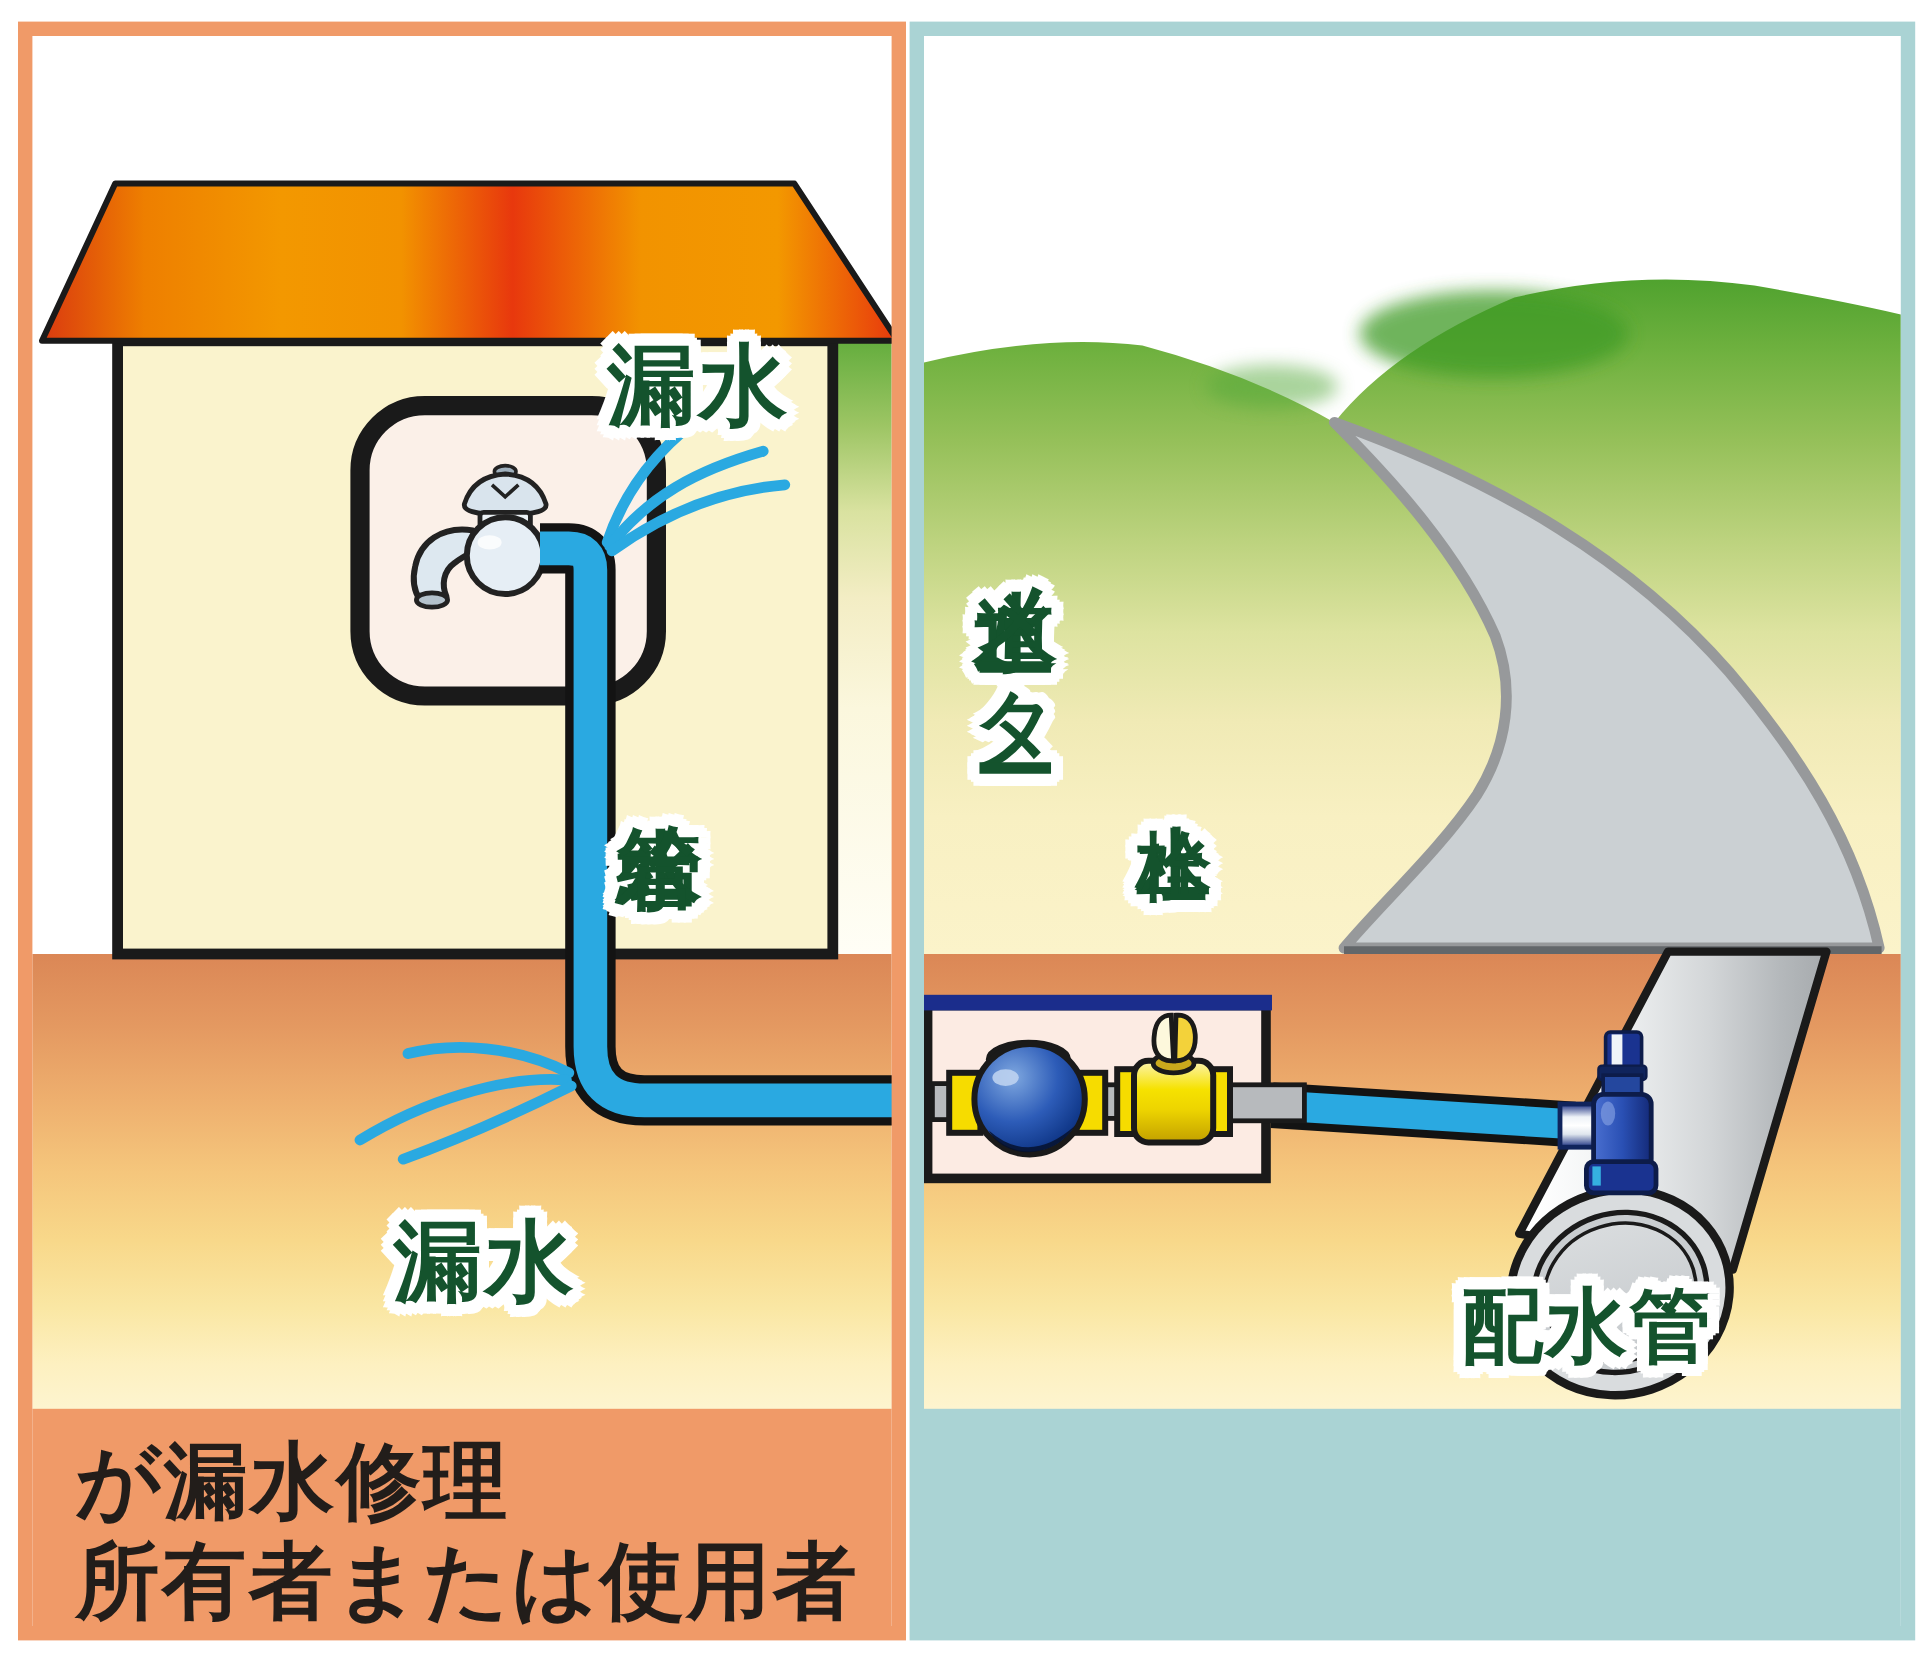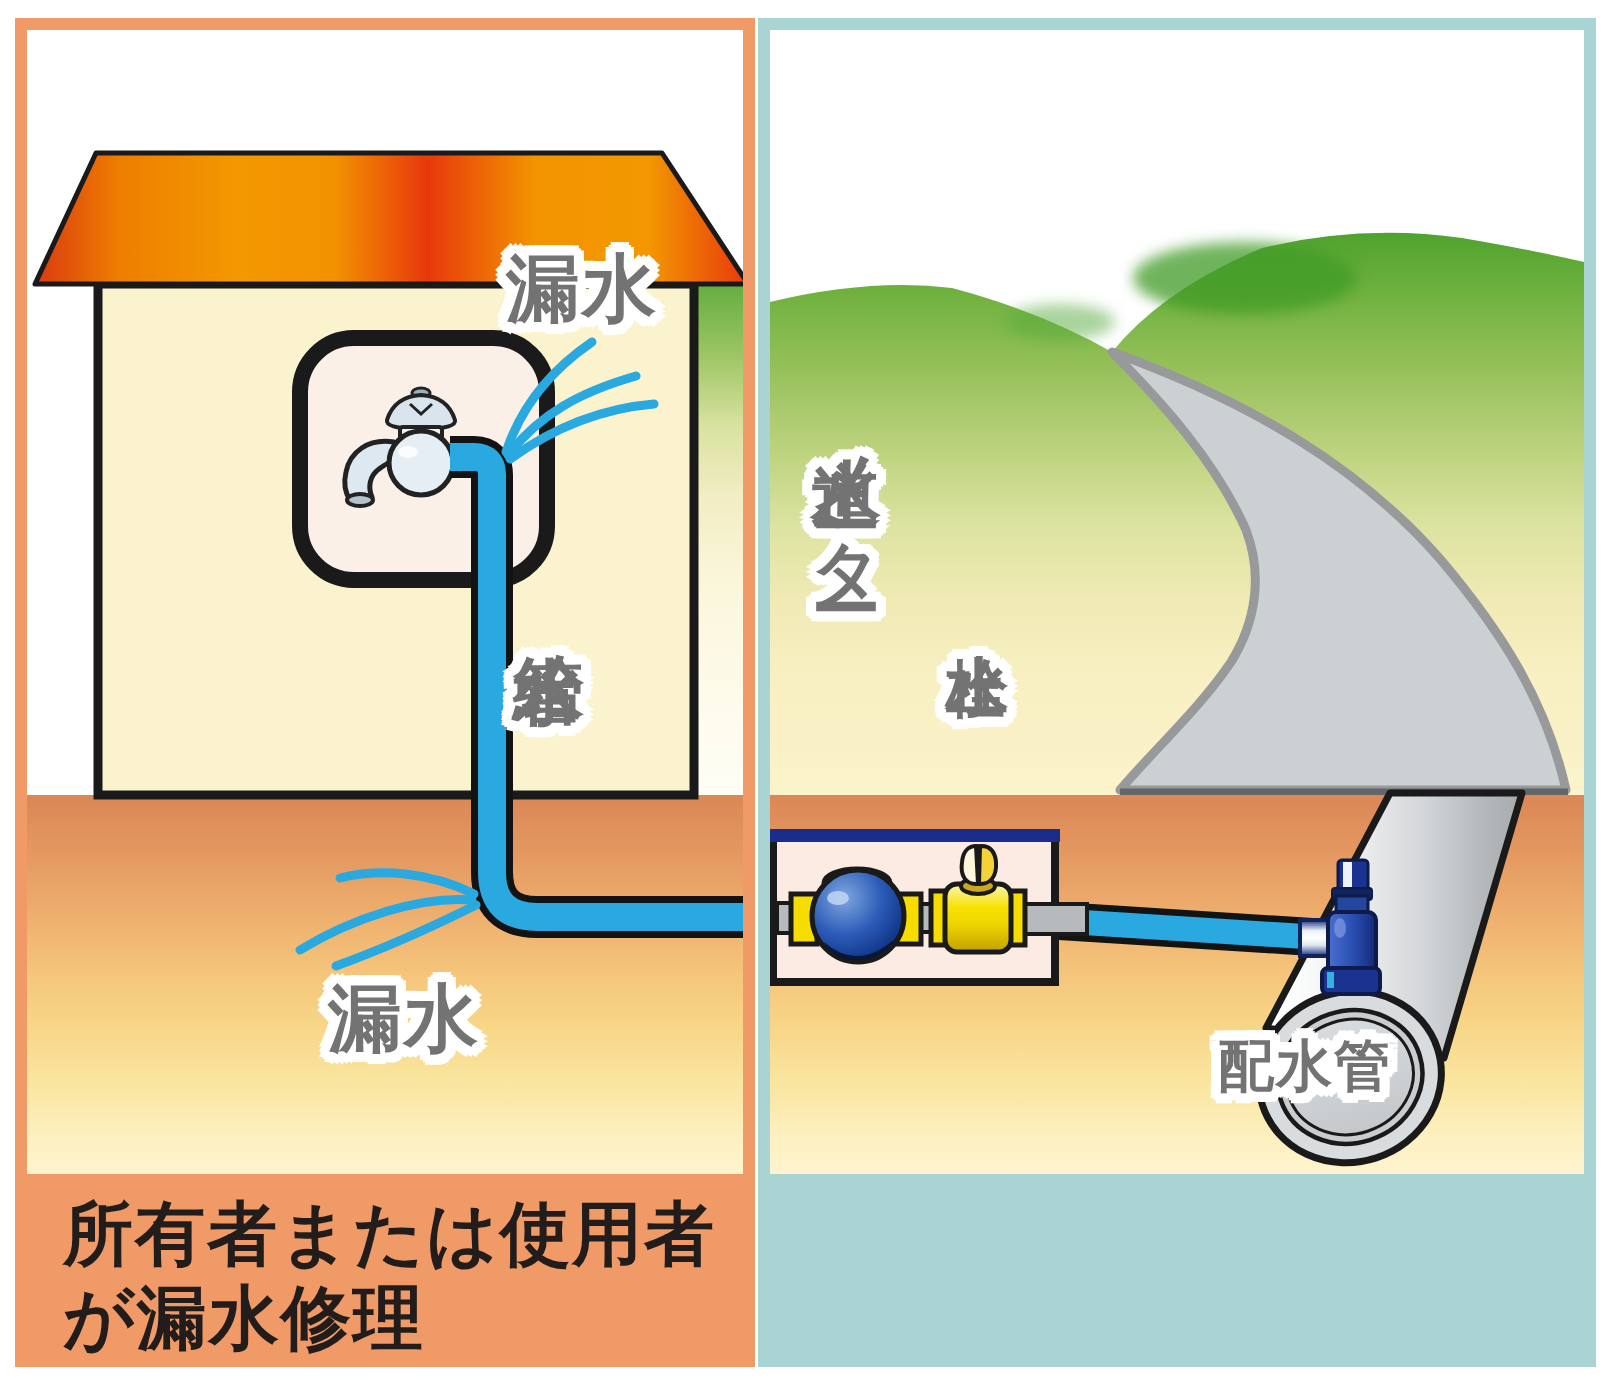--- a/index.html
+++ b/index.html
@@ -7,24 +7,25 @@
     position:relative;
     width:1608px;height:1391px;
     background:#ffffff;
     font-family:"Liberation Sans","DejaVu Sans",sans-serif;
     overflow:hidden;
   }
   #art{position:absolute;left:0;top:0;}
   .lbl{
     position:absolute;
     font-weight:bold;
-    color:#737373;
+    color:#14532d;
     line-height:1.0;
     white-space:nowrap;
     letter-spacing:2px;
+    margin-top:33px;
   }
   .outlined{
     text-shadow:
       -10px 0 0 #fff, 10px 0 0 #fff, 0 -10px 0 #fff, 0 10px 0 #fff,
       -7px -7px 0 #fff, 7px 7px 0 #fff, -7px 7px 0 #fff, 7px -7px 0 #fff,
       -10px -5px 0 #fff, 10px 5px 0 #fff, -5px -10px 0 #fff, 5px 10px 0 #fff,
       -10px 5px 0 #fff, 10px -5px 0 #fff, 5px -10px 0 #fff, -5px 10px 0 #fff;
   }
   .vtext{
     writing-mode:vertical-rl;
@@ -249,21 +250,21 @@
 <div class="lbl outlined" style="left:506px;top:252px;font-size:74px">漏水</div>
 
 <div class="lbl outlined vtext" style="left:514px;top:597px;font-size:71px">給水管</div>
 
 <div class="lbl outlined" style="left:328px;top:982px;font-size:74px">漏水</div>
 
 <div class="lbl outlined vtext" style="left:812px;top:402px;font-size:70px">水道メーター</div>
 
 <div class="lbl outlined vtext" style="left:946px;top:604px;font-size:62px">止水栓</div>
 
-<div class="lbl outlined" style="left:1218px;top:1038px;font-size:56px">配水管</div>
+<div class="lbl outlined" style="left:1218px;top:1038px;font-size:68px">配水管</div>
 
 <div class="caption" style="left:63px;top:1192px">
+  <div>が漏水修理</div>
   <div>所有者または使用者</div>
-  <div>が漏水修理</div>
 </div>
 
 
 </div>
 
 </body></html>

